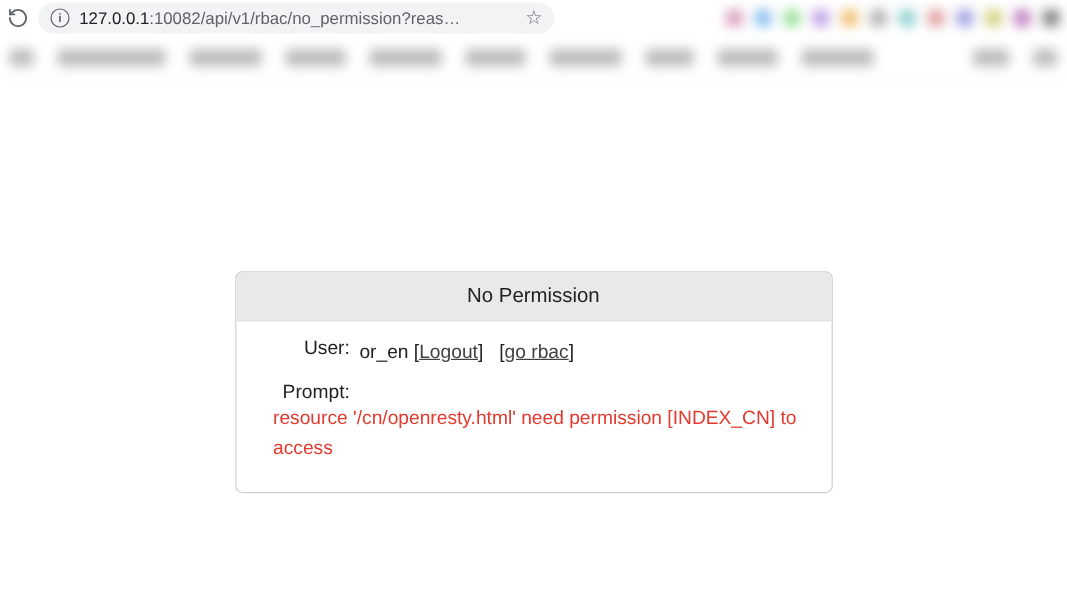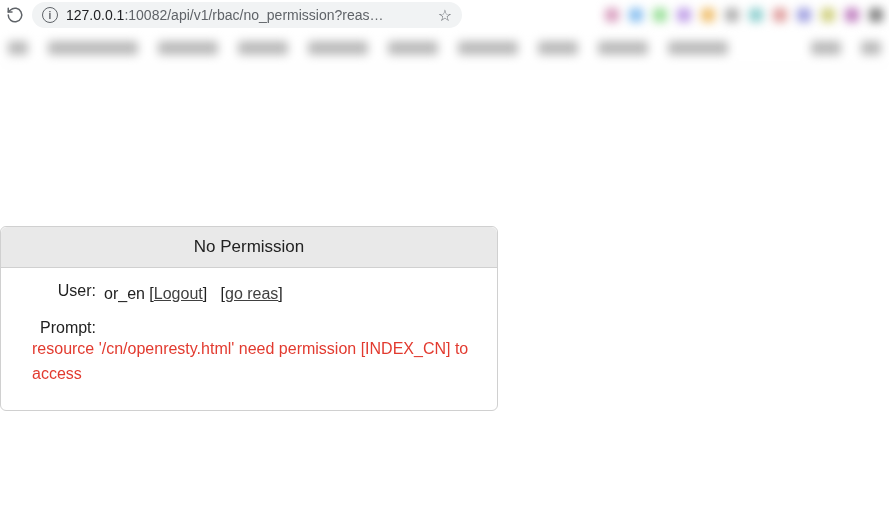--- a/index.html
+++ b/index.html
@@ -72,20 +72,21 @@
     filter: blur(5px);
     border-bottom: 1px solid rgba(0,0,0,0.04);
   }
   .bookmark-bar span {
     height: 14px; border-radius: 3px;
     background: #bbb; display: inline-block;
   }
   .page {
     padding-top: 160px;
     display: flex;
+    justify-content: center;
   }
   .panel {
     width: 498px;
     border: 1px solid #d0d0d0;
     border-radius: 6px;
     background: #fff;
     box-shadow: 0 0 0 rgba(0,0,0,0);
   }
   .panel-header {
     background: #e9e9e9;
@@ -161,21 +162,21 @@
 </div>
 
 <div class="page">
   <div class="panel">
     <div class="panel-header">No Permission</div>
     <div class="panel-body">
       <div class="row">
         <div class="row-label">User:</div>
         <div class="row-value">
           <span>or_en</span>
-          [<a class="link">Logout</a>]&nbsp;&nbsp;&nbsp;[<a class="link">go reas</a>]
+          [<a class="link">Logout</a>]&nbsp;&nbsp;&nbsp;[<a class="link">go rbac</a>]
         </div>
       </div>
       <div class="row">
         <div class="row-label">Prompt:</div>
         <div class="row-value prompt-msg">resource '/cn/openresty.html' need permission [INDEX_CN] to access</div>
       </div>
     </div>
   </div>
 </div>
 

